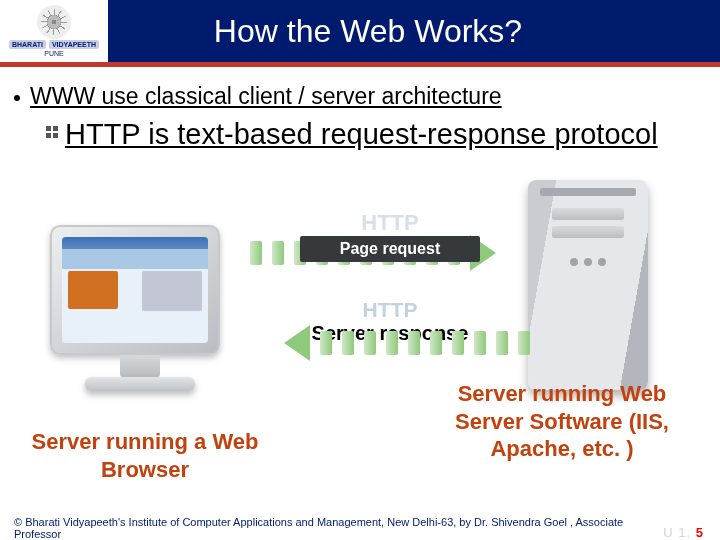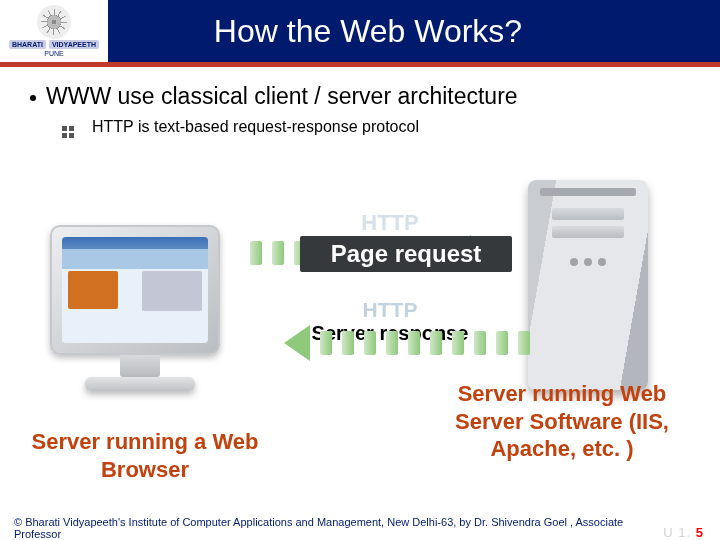--- a/index.html
+++ b/index.html
@@ -76,42 +76,43 @@
     color: #ffffff;
     font-weight: 500;
     padding-right: 92px;
   }
   .red-divider {
     width: 100%;
     height: 5px;
     background: #c0392b;
   }
   .content {
-    padding: 16px 26px 0 26px;
+    padding: 16px 26px 0 10px;
+    text-decoration: underline;
   }
   .bullet-line {
     display: flex;
     align-items: flex-start;
     gap: 10px;
     font-size: 23px;
     color: #000;
     margin-bottom: 8px;
   }
   .bullet-dot {
     width: 6px; height: 6px; border-radius: 50%;
     background: #000;
     margin-top: 12px;
     flex-shrink: 0;
     margin-left: 4px;
   }
   .sub-bullet-line {
     display: flex;
     align-items: flex-start;
-    gap: 18px;
-    font-size: 16px;
+    gap: 7px;
+    font-size: 29px;
     color: #000;
     margin-left: 36px;
   }
   .quad-bullet {
     width: 12px; height: 12px;
     display: grid;
     grid-template-columns: 1fr 1fr;
     grid-template-rows: 1fr 1fr;
     gap: 2px;
     margin-top: 8px;
@@ -231,26 +232,26 @@
   .stack-label {
     position: absolute;
     width: 280px;
     text-align: center;
     font-weight: bold;
     left: 250px;
   }
   .http1 { top: 30px; font-size: 22px; color: #d7dfe8; }
   .pagereq {
     top: 56px;
-    font-size: 24px;
+    font-size: 16px;
     color: #fff;
     background: #36393c;
     display: inline-block;
     left: 300px;
-    width: 212px;
+    width: 180px;
     padding: 4px 0;
     border-radius: 2px;
   }
   .http2 { top: 118px; font-size: 21px; color: #c2d3df; }
   .srvresp { top: 142px; font-size: 20px; color: #000; }
 
   .caption {
     position: absolute;
     font-size: 22px;
     font-weight: bold;

